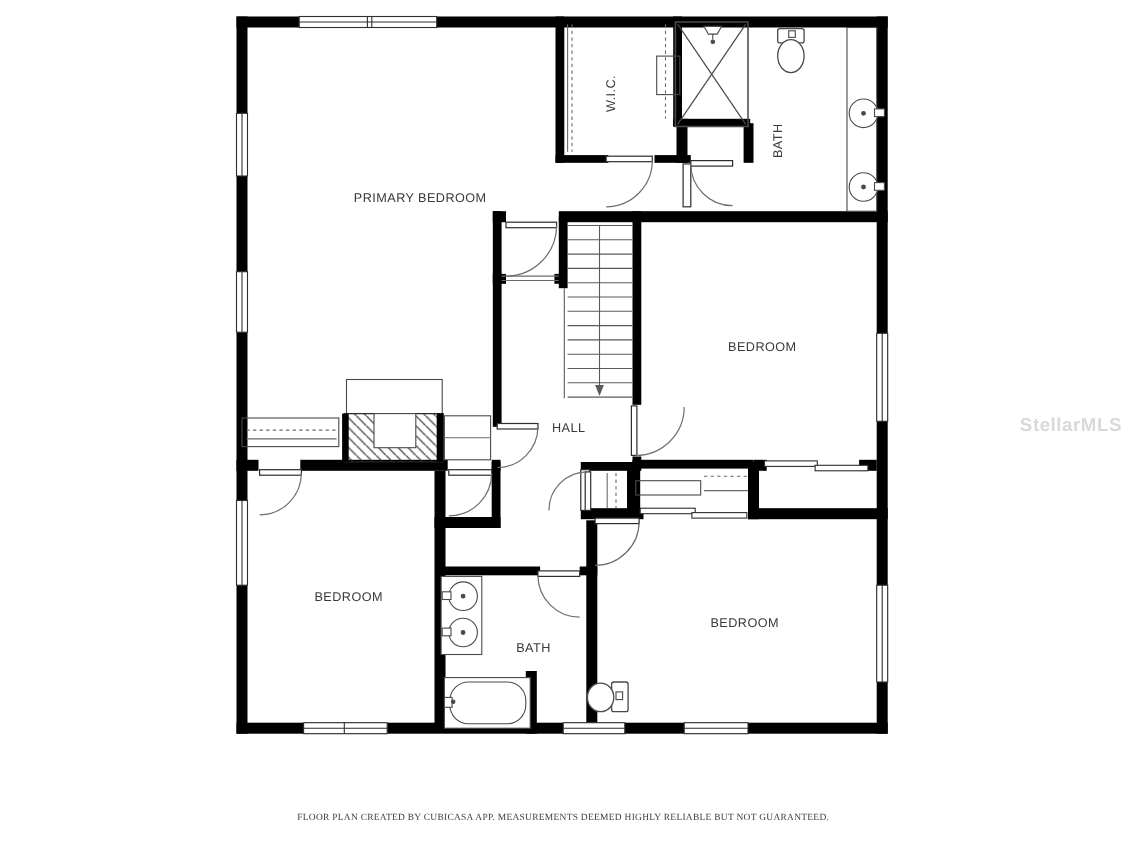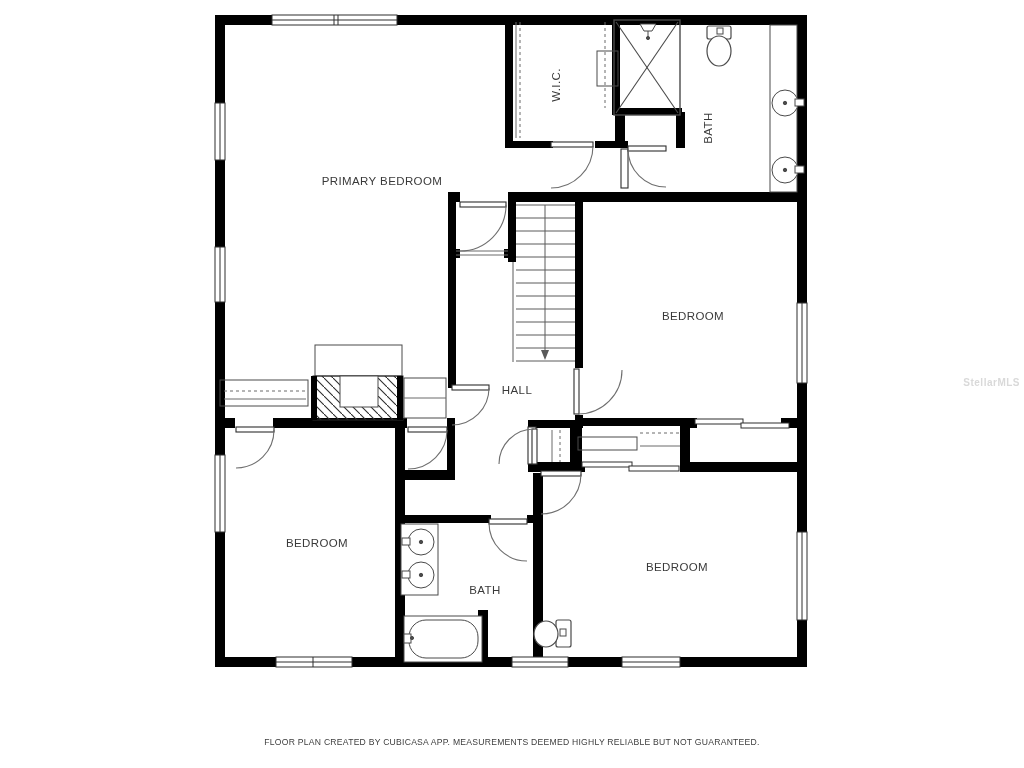--- a/index.html
+++ b/index.html
@@ -2,24 +2,24 @@
 <html><head>
 <meta charset="utf-8">
 <style>
   html,body{margin:0;padding:0;background:#ffffff;}
   #stage{position:relative;width:1024px;height:768px;background:#ffffff;overflow:hidden;
          font-family:"Liberation Sans","DejaVu Sans",sans-serif;}
   svg{position:absolute;left:0;top:0;}
   .lbl{position:absolute;color:#3a3a3a;font-size:11.5px;letter-spacing:.4px;
        transform:translate(-50%,-50%);white-space:nowrap;}
   .lbl.vert{transform:translate(-50%,-50%) rotate(-90deg);}
-  #wm{position:absolute;right:4px;top:377px;font-size:10px;font-weight:600;
+  #wm{position:absolute;right:4px;top:377px;font-size:17px;font-weight:600;
       color:#d9d9d9;letter-spacing:.5px;}
   #disclaimer{position:absolute;left:0;top:737px;width:1024px;text-align:center;
-      font-size:8.6px;color:#3d3d3d;letter-spacing:.25px;}
+      font-size:8.6px;color:#3d3d3d;letter-spacing:.25px;font-family:Liberation Serif, serif;}
 </style>
 </head>
 <body>
 
 <div id="stage">
 
 <svg width="1024" height="768" viewBox="0 0 1024 768">
   <defs>
     <pattern id="hatch" width="9" height="9" patternUnits="userSpaceOnUse">
       <path d="M-2,-2 L11,11" stroke="#2b2b2b" stroke-width="1.1"></path>

